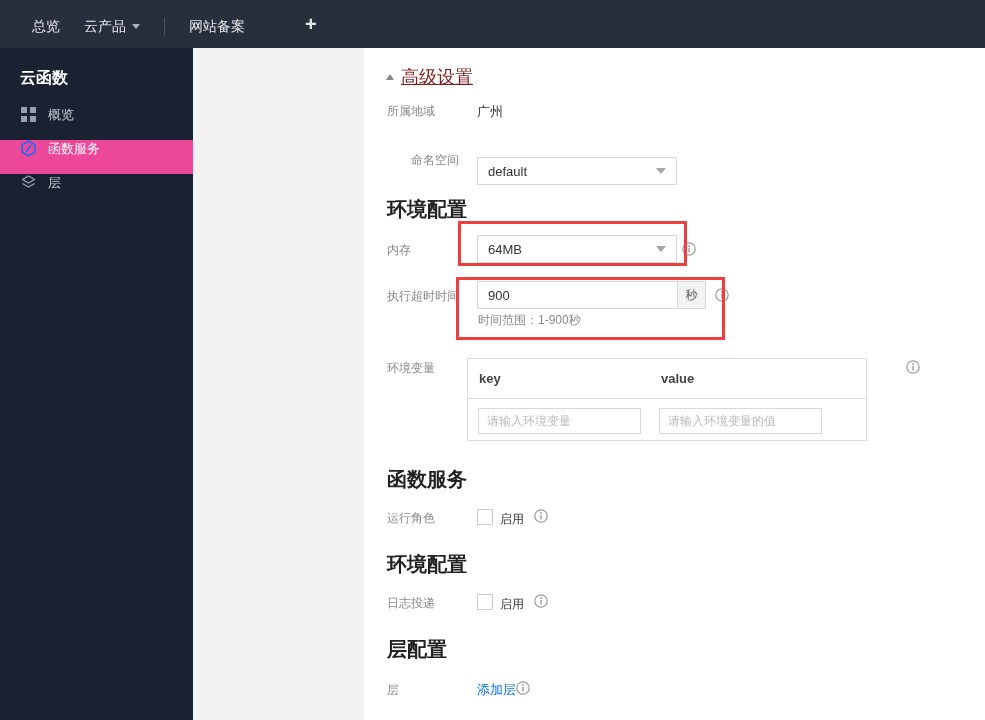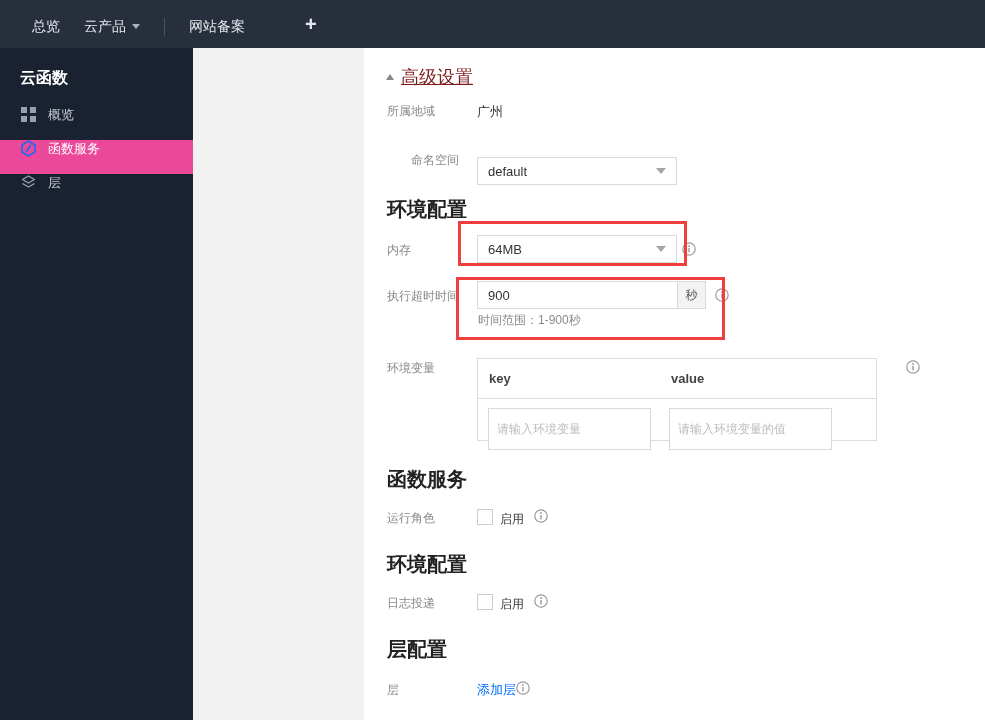--- a/index.html
+++ b/index.html
@@ -69,21 +69,21 @@
     width: 29px; height: 28px; background: #f3f3f3; border: 1px solid #d9d9d9; margin-left: -1px;
     display: flex; align-items: center; justify-content: center; font-size: 12px; color: #555;
   }
   .hint { font-size: 12px; color: #8a8a8a; }
 
   .env-table { width: 400px; height: 83px; border: 1px solid #ddd; background: #fff; position: relative; }
   .env-thead { display: flex; height: 40px; align-items: center; border-bottom: 1px solid #ddd; }
   .env-th { font-size: 13px; font-weight: bold; color: #444; }
   .env-th.key { width: 193px; padding-left: 11px; }
   .env-input {
-    position: absolute; top: 49px; width: 163px; height: 42px; border: 1px solid #d9d9d9;
+    position: absolute; top: 49px; width: 163px; height: 26px; border: 1px solid #d9d9d9;
     font-size: 12px; color: #333; padding: 0 8px; outline: none; font-family: inherit;
   }
   .env-input::placeholder { color: #bbb; }
   .env-input.k { left: 10px; }
   .env-input.v { left: 191px; }
 
   .checkbox { width: 16px; height: 16px; border: 1px solid #ccc; background: #fff; display: inline-block; cursor: pointer; }
   .enable-label { font-size: 12px; color: #333; }
 
   .link { font-size: 13px; color: #006eff; cursor: pointer; text-decoration: none; }
@@ -184,21 +184,21 @@
     <svg width="14" height="14" viewBox="0 0 14 14" fill="none">
       <circle cx="7" cy="7" r="6.2" stroke="#9b9b9b" stroke-width="1.2"></circle>
       <rect x="6.3" y="6" width="1.4" height="4.4" fill="#9b9b9b"></rect>
       <circle cx="7" cy="4" r="0.95" fill="#9b9b9b"></circle>
     </svg>
   </span>
   <div class="abs hint" style="left:114px; top:264px;">时间范围：1-900秒</div>
   <div class="abs red-box" style="left:92px; top:229px; width:269px; height:63px;"></div>
 
   <div class="abs form-label" style="left:23px; top:313px;">环境变量</div>
-  <div class="abs env-table" style="left:113px; top:310px;">
+  <div class="abs env-table" style="left:103px; top:310px;">
     <div class="env-thead">
       <span class="env-th key">key</span>
       <span class="env-th">value</span>
     </div>
     <input class="env-input k" type="text" placeholder="请输入环境变量" style="">
     <input class="env-input v" type="text" placeholder="请输入环境变量的值" style="">
   </div>
   <span class="abs info-ic" style="left:542px; top:312px;">
     <svg width="14" height="14" viewBox="0 0 14 14" fill="none">
       <circle cx="7" cy="7" r="6.2" stroke="#9b9b9b" stroke-width="1.2"></circle>

